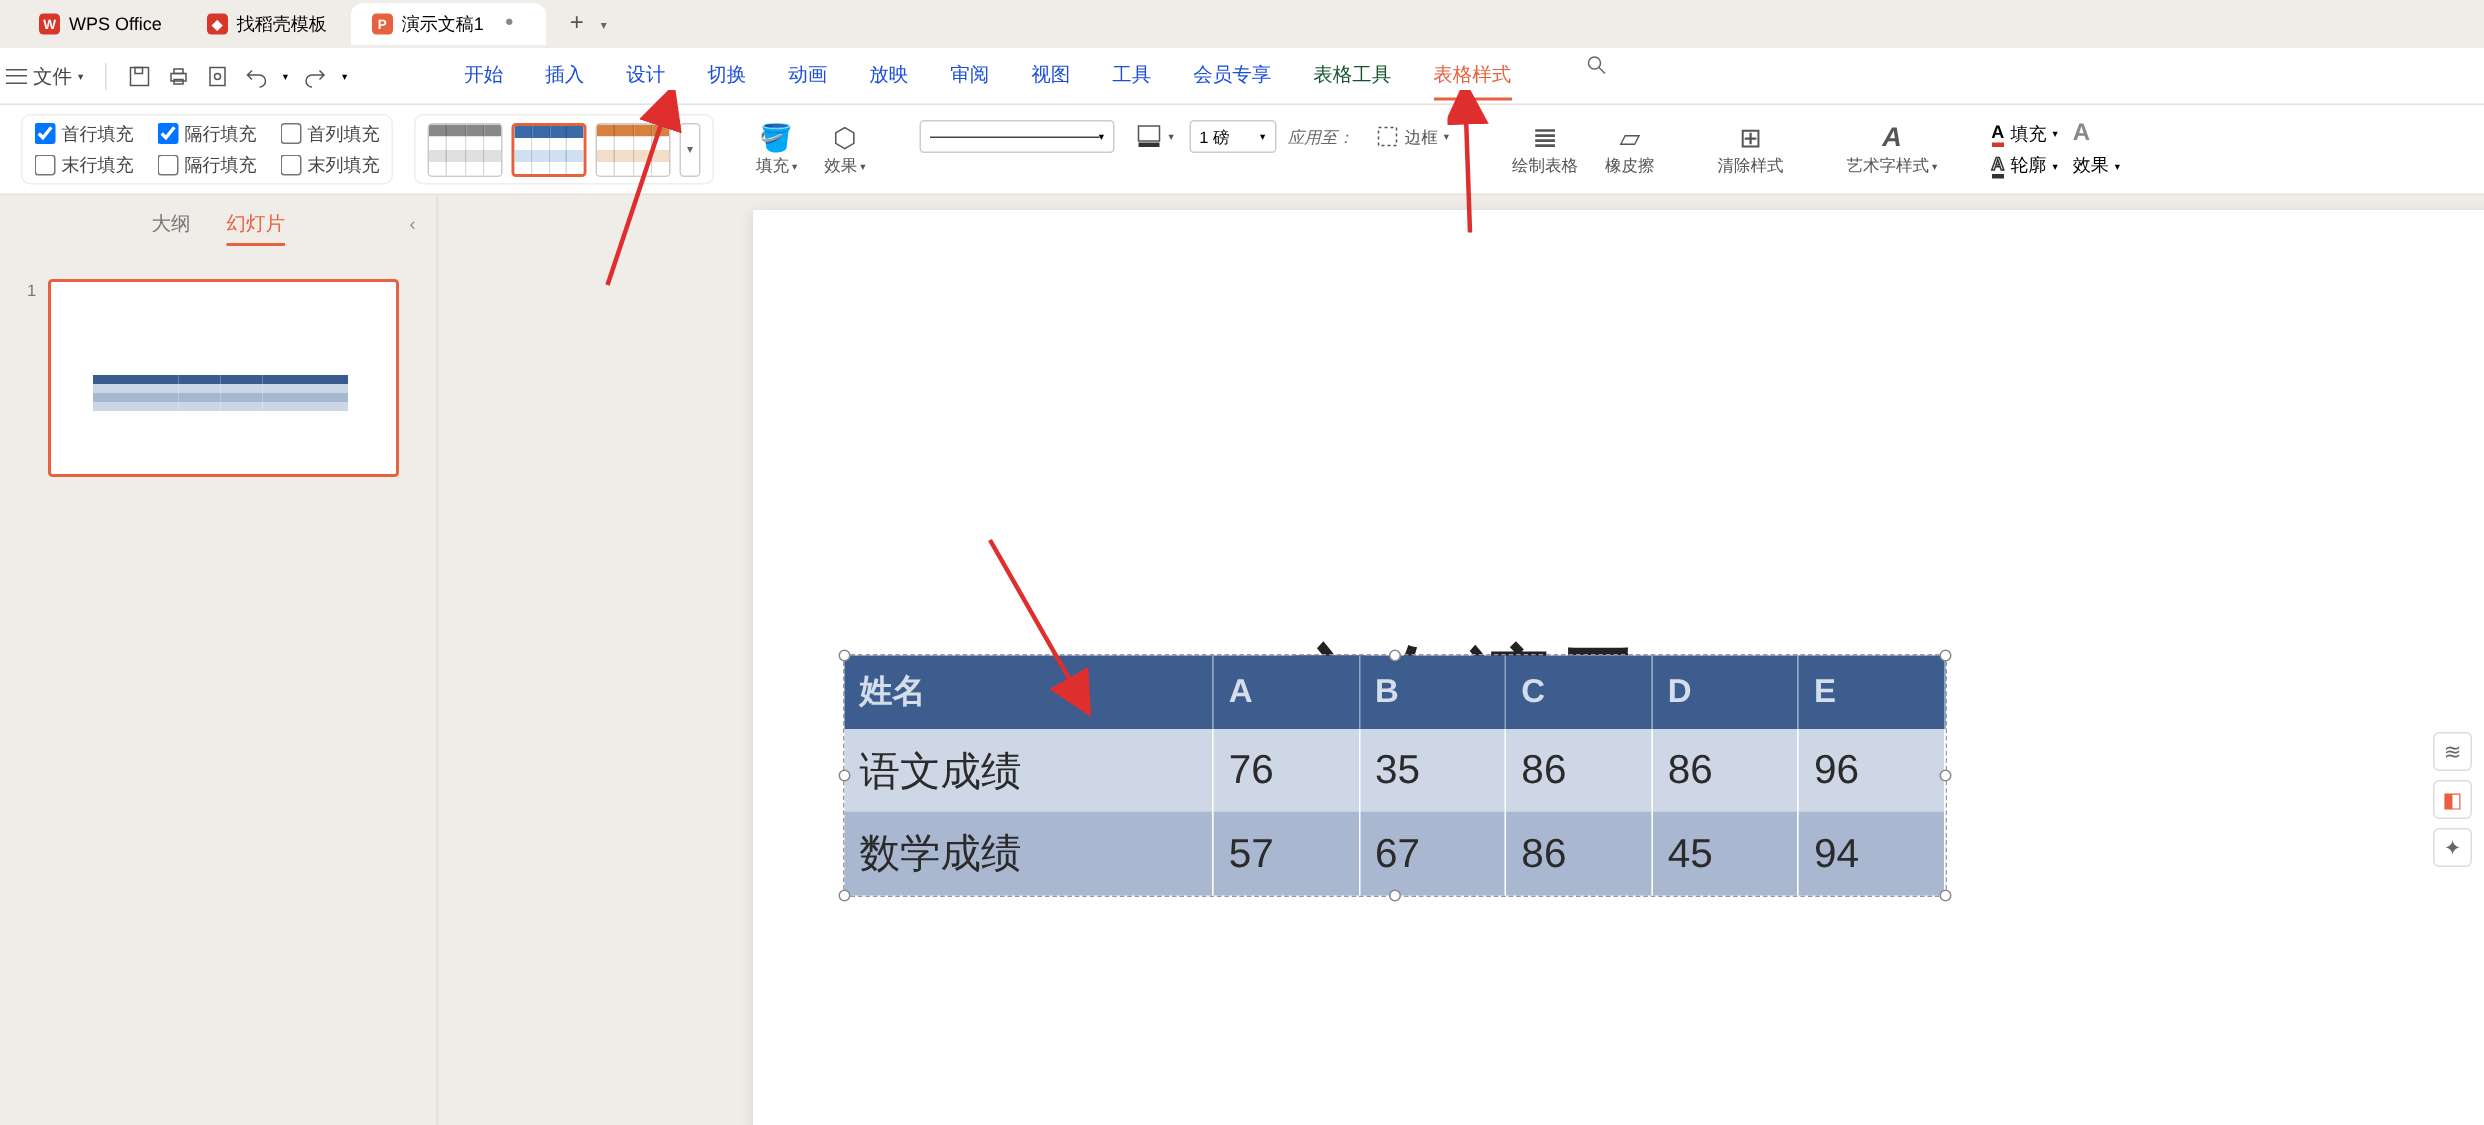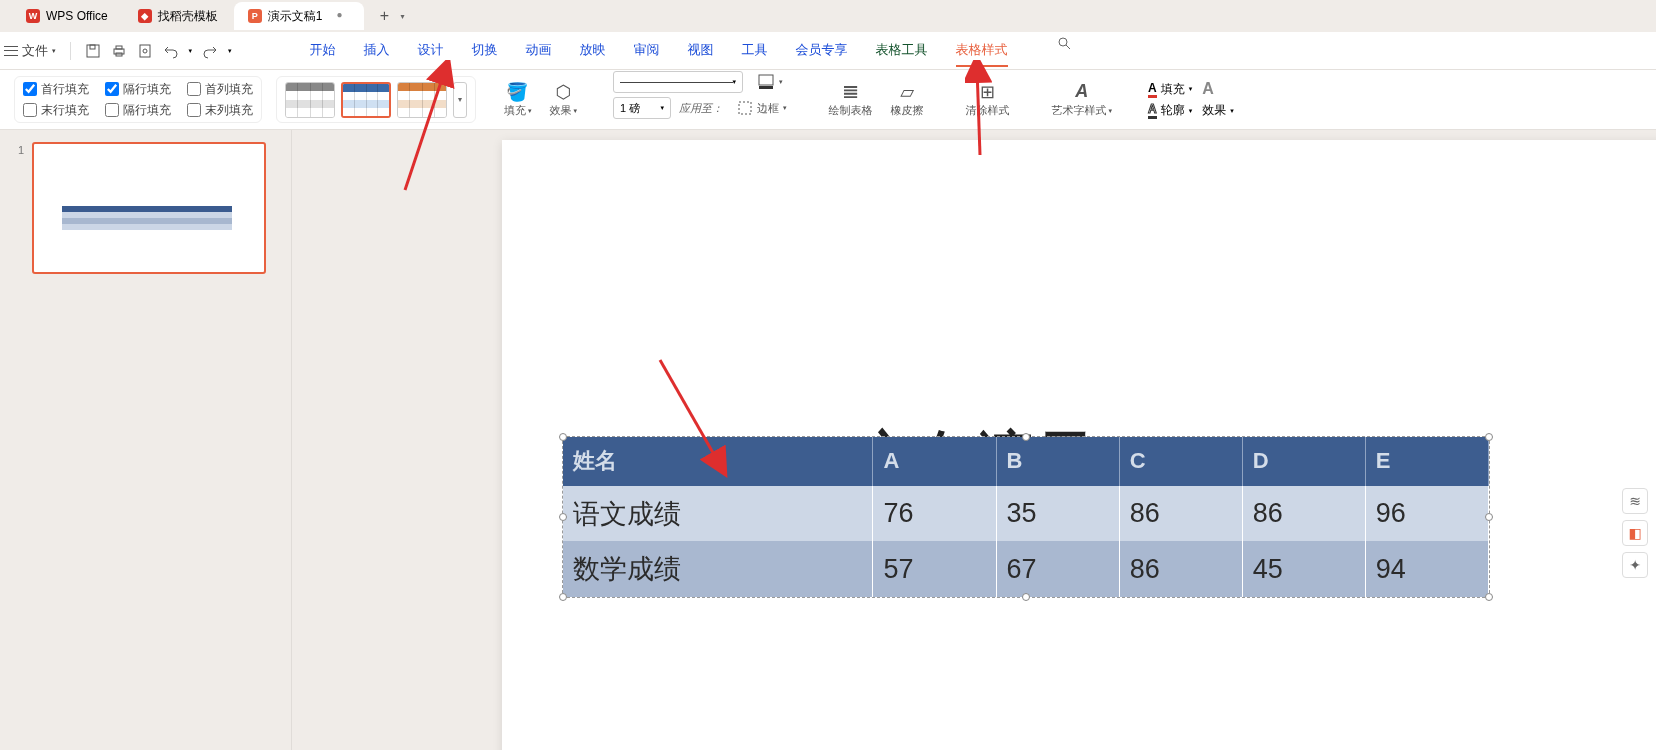--- a/index.html
+++ b/index.html
@@ -67,21 +67,21 @@
 .thumb-num { font-size:11px; color:#777; padding-top:2px; }
 .thumb { width:234px; height:132px; background:#fff; border:2px solid #e8613f; border-radius:3px; position:relative; }
 .thumb-mini-table { position:absolute; top:62px; left:28px; width:170px; }
 .mt-r { display:flex; height:6px; font-size:4px; }
 .mt-c { flex:1; }
 .mt-h { background:#3a5b8f; } .mt-a { background:#cbd6e6; } .mt-b { background:#a7b7cf; }
 
 .canvas { flex:1; background:#f0ece8; position:relative; overflow:hidden; }
 .slide { position:absolute; left:210px; top:10px; width:1200px; height:680px; background:#fff; box-shadow:0 2px 10px rgba(0,0,0,0.1); }
 .bg-title { position:absolute; top:280px; left:355px; font-size:56px; font-weight:bold; color:#222; letter-spacing:4px; }
-.sel-box { position:absolute; top:296px; left:60px; width:928px; height:162px; border:1px dashed #999; }
+.sel-box { position:absolute; top:296px; left:60px; width:736px; height:162px; border:1px dashed #999; }
 .sel-handle { position:absolute; width:8px; height:8px; background:#fff; border:1px solid #888; border-radius:50%; }
 .h-tl{top:-4px;left:-4px}.h-tr{top:-4px;right:-4px}.h-bl{bottom:-4px;left:-4px}.h-br{bottom:-4px;right:-4px}
 .h-tm{top:-4px;left:50%;margin-left:-4px}.h-bm{bottom:-4px;left:50%;margin-left:-4px}
 .h-ml{top:50%;left:-4px;margin-top:-4px}.h-mr{top:50%;right:-4px;margin-top:-4px}
 .data-tbl { width:100%; height:100%; border-collapse:collapse; }
 .data-tbl th { background:#3d5d8f; color:#d4dde9; font-weight:bold; font-size:22px; text-align:left; padding:6px 10px; border-right:1px solid #8fa3c2; }
 .data-tbl td { font-size:27px; color:#2b2b2b; padding:6px 10px; border-right:1px solid #fff; }
 .data-tbl tr.ra td { background:#cdd7e6; }
 .data-tbl tr.rb td { background:#a9b8d0; }
 
@@ -288,21 +288,21 @@
     </div>
     <div class="rib-btn">
       <span class="icn">⬡</span>
       <span class="drop-lab">
           <span>效果</span>
           <span class="tiny-drop">▾</span>
         </span>
     </div>
   </div>
 
-  <div class="rib-group nobd" style="flex-direction:column; align-items:flex-start; gap:4px;justify-content:flex-end;">
+  <div class="rib-group nobd" style="flex-direction:row; align-items:flex-start; gap:4px;">
     <div style="display:flex; gap:8px; align-items:center;">
       <div class="line-sel">
           <span class="ln"></span>
           <span class="tiny-drop">▾</span>
         </div>
       <div class="rib-btn" style="flex-direction:row; gap:4px;">
         <svg width="18" height="18" viewBox="0 0 18 18">
             <rect x="2" y="2" width="14" height="10" fill="none" stroke="#555"></rect>
             <rect x="2" y="13" width="14" height="3" fill="#333"></rect>
           </svg>
@@ -373,20 +373,25 @@
       <span style="display:flex;align-items:center;gap:4px;font-size:12px;cursor:pointer;">
         <span>效果</span>
           <span class="tiny-drop">▾</span>
       </span>
     </div>
   </div>
 </div>
 
 <div class="workspace">
   <div class="side">
+    <div class="side-tabs">
+      <span class="side-tab">大纲</span>
+      <span class="side-tab active">幻灯片</span>
+      <span class="side-collapse">‹</span>
+    </div>
     <div class="thumb-item">
       <span class="thumb-num">1</span>
       <div class="thumb">
         <div class="thumb-mini-table">
           <div class="mt-r">
               <div class="mt-c mt-h"></div>
               <div class="mt-c mt-h"></div>
               <div class="mt-c mt-h"></div>
               <div class="mt-c mt-h"></div>
               <div class="mt-c mt-h"></div>

